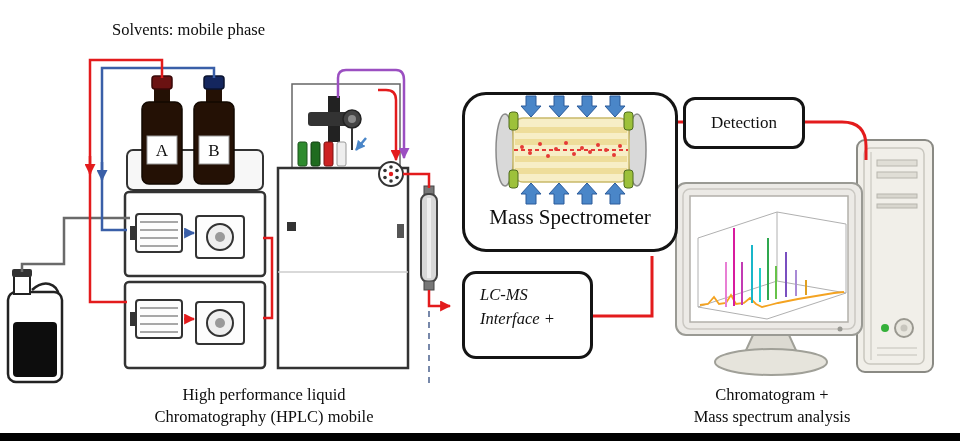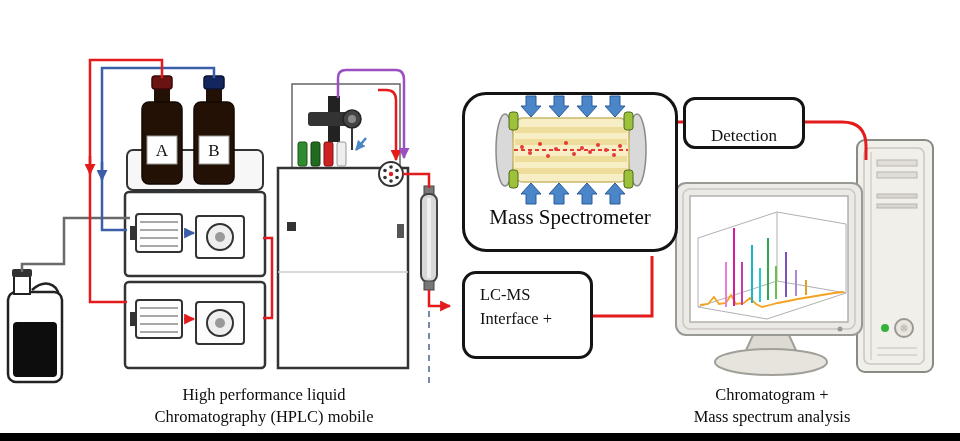--- a/index.html
+++ b/index.html
@@ -4,24 +4,24 @@
 <style>
   html,body{margin:0;padding:0;background:#fff;}
   #stage{position:relative;width:960px;height:441px;background:#fff;overflow:hidden;
          font-family:"Liberation Serif", serif;color:#111;}
   .abs{position:absolute;}
   .label{font-size:16.5px;line-height:21px;color:#0d0d0d;}
   .center{text-align:center;}
   .obox{position:absolute;border:3px solid #141414;border-radius:14px;background:#fff;box-sizing:border-box;}
   .obox.transparent{background:transparent;}
   #detection-box{left:683px;top:97px;width:122px;height:52px;border-radius:12px;
-                 display:flex;align-items:flex-end;justify-content:center;font-size:17px;}
+                 display:flex;align-items:center;justify-content:center;font-size:17px;}
   #interface-box{left:462px;top:271px;width:131px;height:88px;padding:9px 0 0 15px;
                  font-size:16.5px;line-height:24px;}
-  #interface-box .it{}
+  #interface-box .it{font-style:italic;}
   #ms-box{left:462px;top:92px;width:216px;height:160px;border-radius:24px;}
   #ms-label{left:488px;top:207px;width:164px;font-size:21px;text-align:center;}
   #solvents-label{left:112px;top:19px;}
   #samples-label{left:318px;top:7px;}
   #caption-hplc{left:128px;top:384px;width:272px;line-height:22px;}
   #caption-column{left:407px;top:384px;width:80px;line-height:22px;margin-top:46px;}
   #caption-analysis{left:640px;top:384px;width:264px;line-height:22px;}
   .bottle-letter{position:absolute;width:30px;height:26px;display:flex;align-items:center;
                  justify-content:center;font-size:17px;}
   #bottle-a-letter{left:147px;top:138px;}
@@ -259,20 +259,21 @@
 
 <div class="obox" id="detection-box">
   <span>Detection</span>
 </div>
 
 <div class="obox" id="interface-box">
   <div class="it">LC-MS</div>
   <div class="it">Interface +</div>
 </div>
 
+<div class="abs label" id="solvents-label">Solvents: mobile phase</div>
 
 
 <div class="bottle-letter" id="bottle-a-letter">A</div>
 <div class="bottle-letter" id="bottle-b-letter">B</div>
 
 <div class="abs label center" id="caption-hplc">
   <div>High performance liquid</div>
   <div>Chromatography (HPLC) mobile</div>
 </div>
 

